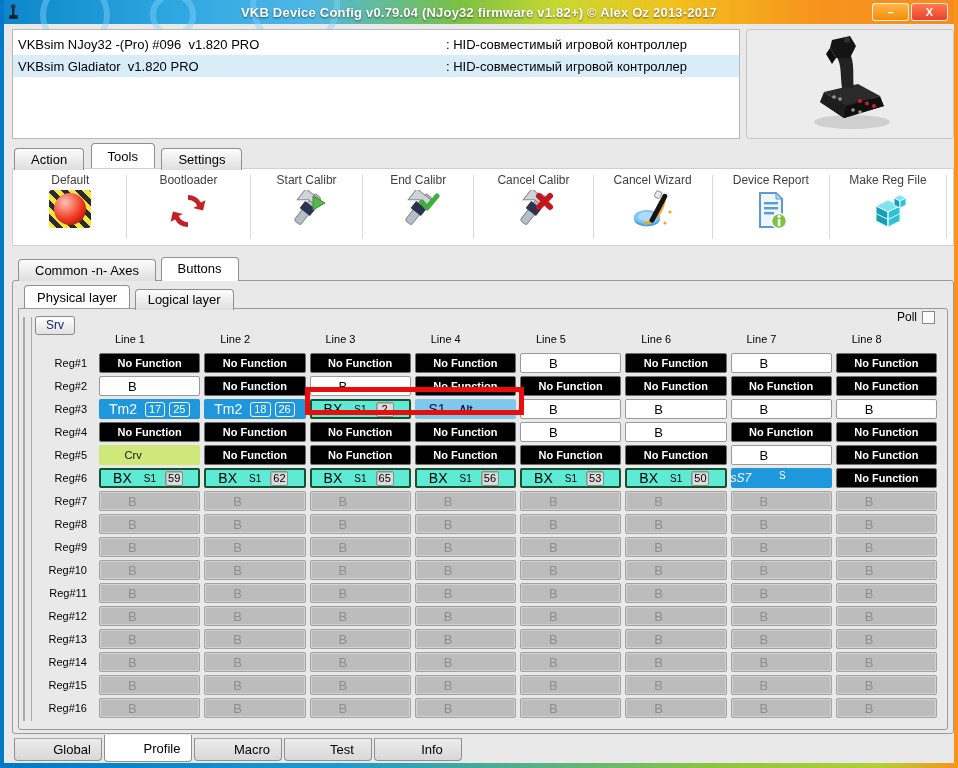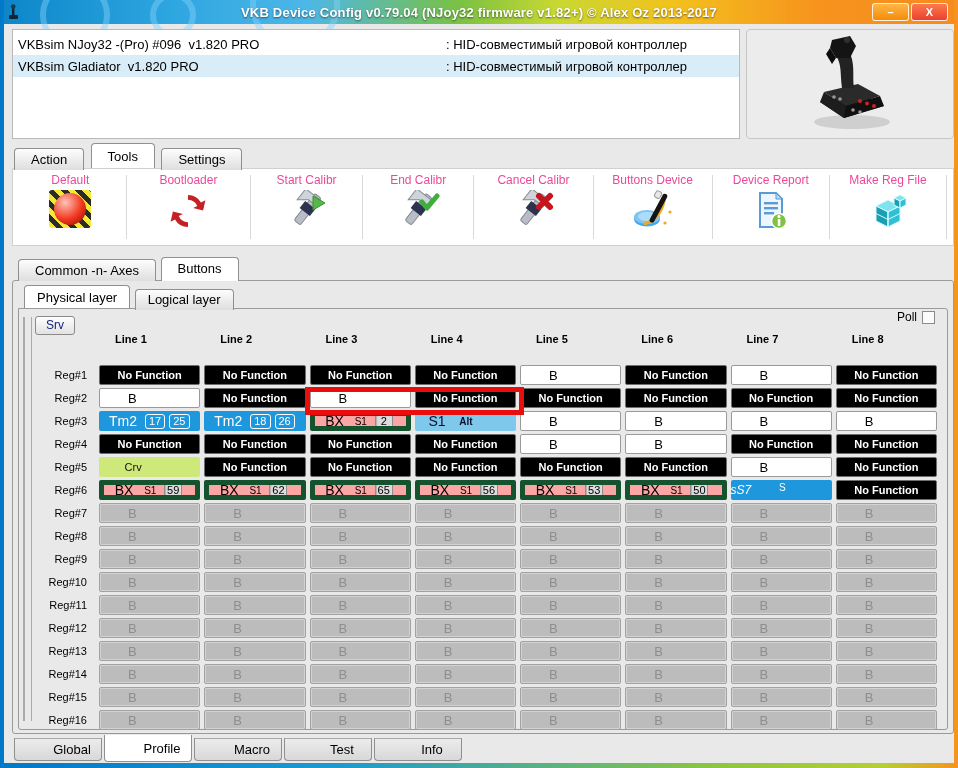--- a/index.html
+++ b/index.html
@@ -37,21 +37,21 @@
   .tab{display:inline-block;border:1px solid #8f8f8f;border-bottom:none;border-radius:4px 4px 0 0;
     background:linear-gradient(#fdfdfd,#dedede);padding:3px 16px 4px;font-size:13px;color:#000;position:relative;}
   .tab.active{background:#fff;z-index:3;}
   
   .maintabs{position:absolute;top:146px;left:10px;z-index:3;}
   .maintabs .tab{margin-right:2px;height:22px;}
   .maintabs .tab.active{height:25px;top:-3px;padding-top:5px;}
   .toolbar{position:absolute;top:168px;left:8px;width:942px;height:78px;background:#fff;
     border:1px solid #cfcfcf;display:flex;align-items:stretch;padding:2px 0 2px 8px;z-index:2;}
   .tbtn{width:104px;display:flex;flex-direction:column;align-items:center;padding-top:2px;cursor:default;}
-  .tbtn .tlabel{font-size:12px;color:#ec4899;margin-bottom:3px;white-space:nowrap;}
+  .tbtn .tlabel{font-size:12px;color:#404040;margin-bottom:3px;white-space:nowrap;}
   .tbsep{width:1px;background:#d9d9d9;margin:4px 6px;}
   .icon-default{width:42px;height:38px;border-radius:3px;position:relative;
     background:repeating-linear-gradient(45deg,#f4e73b 0 5px,#2b2b2b 5px 10px);}
   .icon-default .ball{position:absolute;left:5px;top:3px;width:32px;height:32px;border-radius:50%;
     background:radial-gradient(circle at 35% 30%,#ffc2b5,#f1371f 55%,#8d0b0b 95%);}
   
   .grouptabs{position:absolute;top:259px;left:14px;z-index:3;}
   .grouptabs .tab{height:22px;font-size:13px;}
   .grouptabs .tab.active{height:24px;top:-2px;}
   .grouppanel{position:absolute;top:280px;left:8px;width:942px;height:454px;background:#e9e9e9;
@@ -63,31 +63,31 @@
     border:1px solid #9a9a9a;border-radius:0 3px 3px 3px;}
   .grip{position:absolute;left:4px;top:8px;bottom:8px;width:9px;
     border-left:1px solid #a9a9af;border-right:1px solid #a9a9af;box-shadow:inset 3px 0 0 -2px #a9a9af;}
   .srv-btn{position:absolute;left:16px;top:7px;width:40px;height:19px;border:1px solid #8a8a8a;border-radius:3px;
     background:linear-gradient(#fefefe,#e2e2e2);font-size:12px;color:#13247e;text-align:center;line-height:17px;}
   .pollwrap{position:absolute;right:12px;top:1px;display:flex;align-items:center;gap:5px;font-size:12px;color:#000;}
   .pollbox{width:13px;height:13px;border:1px solid #8a8a8a;background:#fbfbfb;}
   
   .grid{position:absolute;left:20px;right:10px;top:16px;}
   .grow{display:grid;grid-template-columns:56px repeat(8,1fr);gap:0 4px;margin-bottom:3px;}
-  .ghead{height:20px;align-items:end;margin-bottom:20px;font-weight:bold;}
+  .ghead{height:20px;align-items:end;margin-bottom:8px;}
   .colhead{font-size:11px;color:#000;padding-left:16px;}
   .rlabel{font-size:11px;color:#000;text-align:right;padding-right:8px;line-height:20px;white-space:nowrap;}
   .cell{height:20px;display:flex;align-items:center;border-radius:2px;overflow:hidden;position:relative;}
   .c-nofunc{background:#000;border:1px solid #6e6e6e;color:#fff;font-size:11px;font-weight:bold;justify-content:center;}
   .c-b{background:#fff;border:1px solid #9a9a9a;color:#000;font-size:13px;padding-left:28px;}
   .c-dis{background:#bcbcbc;border:1px solid #a2a2a2;box-shadow:inset 0 0 0 1px #d2d2d2;color:#8e8e8e;font-size:13px;padding-left:28px;}
   .c-tm2{background:#1f97dd;color:#fff;font-size:14px;padding-left:10px;}
   .c-tm2 .t{margin-right:8px;}
   .c-tm2 .box{border:1px solid #fff;border-radius:3px;font-size:11px;line-height:13px;padding:0 3px;margin-right:4px;}
-  .c-bx{background:#fca5a5;border:5px solid #14532d;color:#000;}
+  .c-bx{background:#5eead4;border:2px solid #14532d;color:#000;}
   .c-bx .t{width:44%;text-align:center;font-size:14px;}
   .c-bx .sub{width:22%;font-size:10px;}
   .c-bx .numbox{background:#dcdcdc;border:1px solid #8d8d8d;border-radius:2px;font-size:11px;line-height:13px;
     min-width:18px;text-align:center;box-shadow:inset 1px 1px 1px rgba(0,0,0,.2);}
   .c-s1{background:#7ec8ec;color:#0d0d2a;}
   .c-s1 .t{width:44%;text-align:center;font-size:14px;}
   .c-s1 .sub{font-size:10px;font-weight:bold;}
   .c-crv{background:#cfe87a;color:#111;padding:0 3px 0 0;}
   .c-crv .t{flex:1;text-align:center;font-size:11px;}
   .c-crv .axwrap{display:flex;flex-direction:row;font-size:9px;line-height:9px;margin-top:40px;}
@@ -210,21 +210,21 @@
         <g transform="rotate(38 22 20)">
           <rect x="18" y="2" width="8" height="34" rx="2" fill="#b9bec6" stroke="#858b94"></rect>
           <path d="M8 4 h18 v7 h-9 l-9 7 z" fill="#cfd4da" stroke="#858b94"></path>
           <rect x="15" y="14" width="13" height="9" fill="#2b3350"></rect>
         </g>
         <path d="M28 6 l11 11 M39 6 L28 17" stroke="#c4161c" stroke-width="6" stroke-linecap="round"></path>
       </svg>
     </div>
     <div class="tbsep"></div>
     <div class="tbtn" style="width:112px">
-      <span class="tlabel">Buttons Device</span>
+      <span class="tlabel">Cancel Wizard</span>
       <svg width="46" height="40" viewBox="0 0 46 40">
         <ellipse cx="17" cy="29" rx="13" ry="7.5" fill="#4aa7e8"></ellipse>
         <ellipse cx="17" cy="27" rx="13" ry="7" fill="#7fc6f2"></ellipse>
         <ellipse cx="17" cy="26.5" rx="9" ry="4.5" fill="#aedcf8"></ellipse>
         <path d="M14 34 C28 30,34 18,35 4" fill="none" stroke="#f2a71c" stroke-width="3"></path>
         <rect x="26" y="2" width="5" height="32" rx="2.5" transform="rotate(28 28 18)" fill="#141414"></rect>
         <rect x="25.4" y="1" width="6" height="7" rx="2" transform="rotate(28 28 4)" fill="#e8e8e8" stroke="#999"></rect>
         <circle cx="40" cy="22" r="1.6" fill="#f2a71c"></circle>
         <circle cx="35" cy="33" r="1.6" fill="#f2a71c"></circle>
       </svg>

